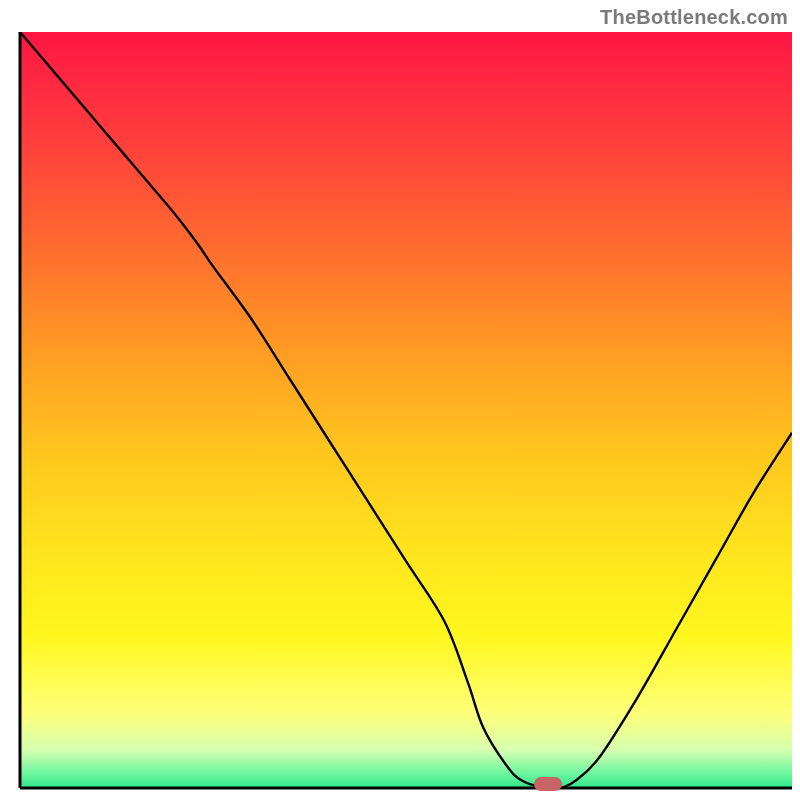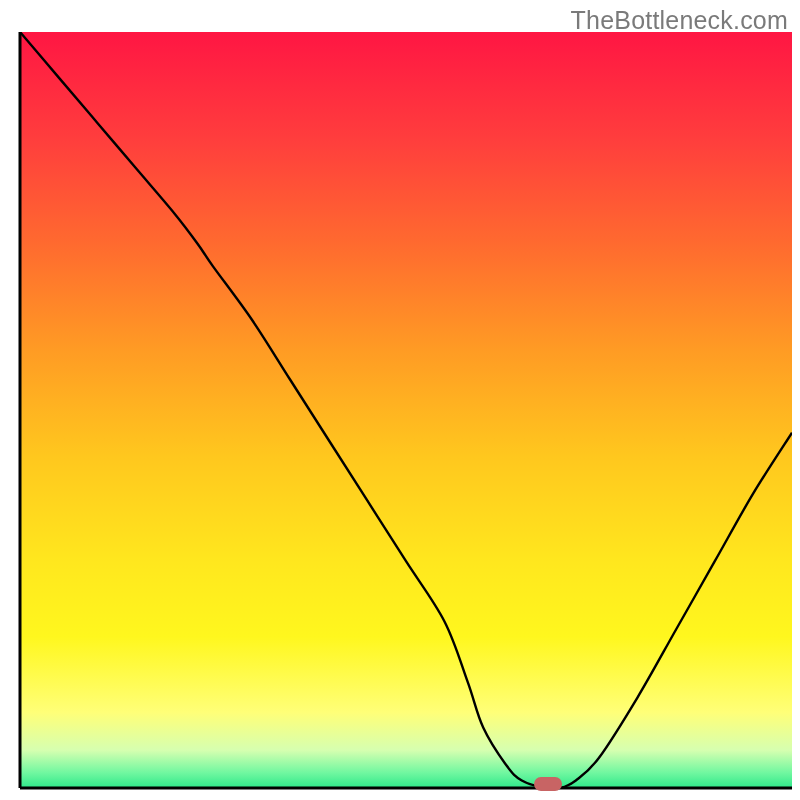--- a/index.html
+++ b/index.html
@@ -12,22 +12,22 @@
   }
   .chart-container {
     position: relative;
     width: 800px;
     height: 800px;
   }
   .watermark {
     position: absolute;
     top: 6px;
     right: 12px;
-    font-size: 25px;
-    font-weight: 400;
+    font-size: 20px;
+    font-weight: 700;
     color: #7a7a7a;
     letter-spacing: 0.2px;
     z-index: 30;
   }
   svg.plot {
     position: absolute;
     left: 0;
     top: 0;
     width: 800px;
     height: 800px;

